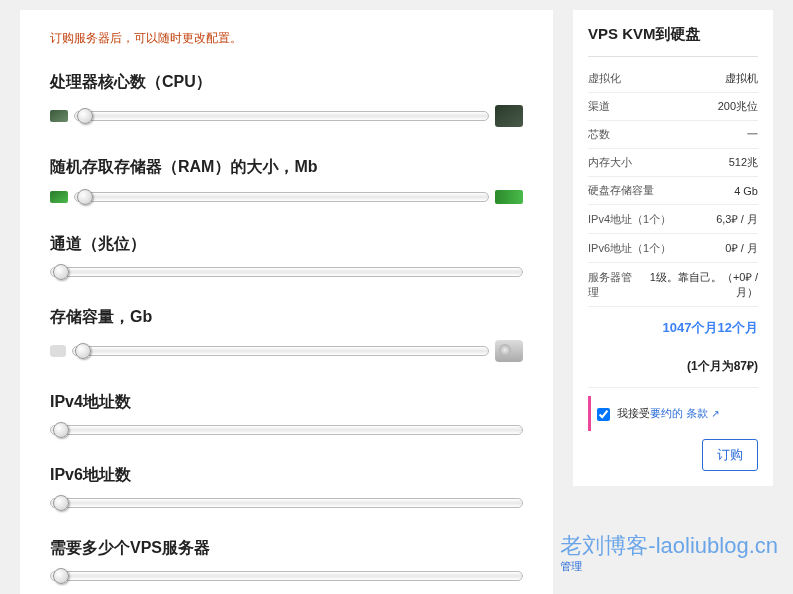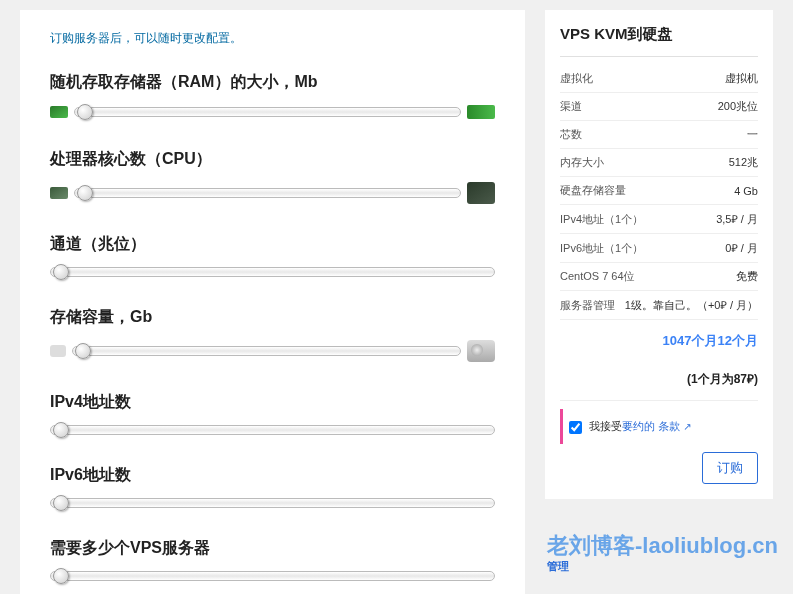--- a/index.html
+++ b/index.html
@@ -15,21 +15,21 @@
   display: flex;
   gap: 20px;
   padding: 10px 20px;
 }
 .config-panel {
   background: #fff;
   flex: 1;
   padding: 20px 30px;
 }
 .intro-text {
-  color: #0369a1;
+  color: #c2410c;
   font-size: 12px;
   margin-bottom: 25px;
 }
 .config-item {
   margin-bottom: 30px;
 }
 .config-label {
   font-size: 16px;
   font-weight: bold;
   color: #222;
@@ -91,21 +91,21 @@
 .hdd-disk::after {
   content: '';
   position: absolute;
   left: 4px; top: 4px;
   width: 12px; height: 12px;
   background: radial-gradient(circle, #eee, #999);
   border-radius: 50%;
 }
 .summary-panel {
   background: #fff;
-  width: 228px;
+  width: 200px;
   padding: 15px;
   font-size: 12px;
   align-self: flex-start;
 }
 .summary-title {
   font-size: 15px;
   font-weight: bold;
   color: #222;
   padding-bottom: 12px;
   border-bottom: 1px solid #e0e0e0;
@@ -148,52 +148,52 @@
   padding: 6px 14px;
   font-size: 13px;
   border-radius: 3px;
   cursor: pointer;
 }
 .watermark {
   position: absolute;
   right: 15px;
   bottom: 20px;
   font-size: 22px;
-  font-weight: bold;
+  font-weight: normal;
   color: rgba(60, 140, 230, 0.75);
   pointer-events: none;
 }
 .watermark .sub { color: #2a6cd8; font-size: 11px; display: block; text-align: left; margin-top: -2px; }
 </style>
 </head>
 <body>
 
 <div class="main-container">
   <div class="config-panel">
     <div class="intro-text">订购服务器后，可以随时更改配置。</div>
 
     <div class="config-item">
+      <div class="config-label">处理器核心数（CPU）</div>
+      <div class="slider-row">
+        <div class="slider-icon"></div>
+        <div class="slider-track">
+            <div class="slider-thumb"></div>
+          </div>
+        <div class="slider-end-icon cpu-chip"></div>
+      </div>
+    </div>
+
+    <div class="config-item">
       <div class="config-label">随机存取存储器（RAM）的大小，Mb</div>
       <div class="slider-row">
         <div class="slider-icon ram"></div>
         <div class="slider-track">
             <div class="slider-thumb"></div>
           </div>
         <div class="slider-end-icon ram-chip"></div>
-      </div>
-    </div>
-
-    <div class="config-item">
-      <div class="config-label">处理器核心数（CPU）</div>
-      <div class="slider-row">
-        <div class="slider-icon"></div>
-        <div class="slider-track">
-            <div class="slider-thumb"></div>
-          </div>
-        <div class="slider-end-icon cpu-chip"></div>
       </div>
     </div>
 
     <div class="config-item">
       <div class="config-label">通道（兆位）</div>
       <div class="slider-row">
         <div class="slider-track">
             <div class="slider-thumb"></div>
           </div>
       </div>
@@ -256,29 +256,25 @@
     <div class="summary-row">
         <span class="label">内存大小</span>
         <span class="value">512兆</span>
       </div>
     <div class="summary-row">
         <span class="label">硬盘存储容量</span>
         <span class="value">4 Gb</span>
       </div>
     <div class="summary-row">
         <span class="label">IPv4地址（1个）</span>
-        <span class="value">3,5₽ / 月</span>
+        <span class="value">6,3₽ / 月</span>
       </div>
     <div class="summary-row">
         <span class="label">IPv6地址（1个）</span>
         <span class="value">0₽ / 月</span>
-      </div>
-    <div class="summary-row">
-        <span class="label">CentOS 7 64位</span>
-        <span class="value">免费</span>
       </div>
     <div class="summary-row">
         <span class="label">服务器管理</span>
         <span class="value">1级。靠自己。（+0₽ / 月）</span>
       </div>
 
     <div class="total-section">
       <div class="total-main">1047个月12个月</div>
       <div class="total-sub">(1个月为87₽)</div>
     </div>

